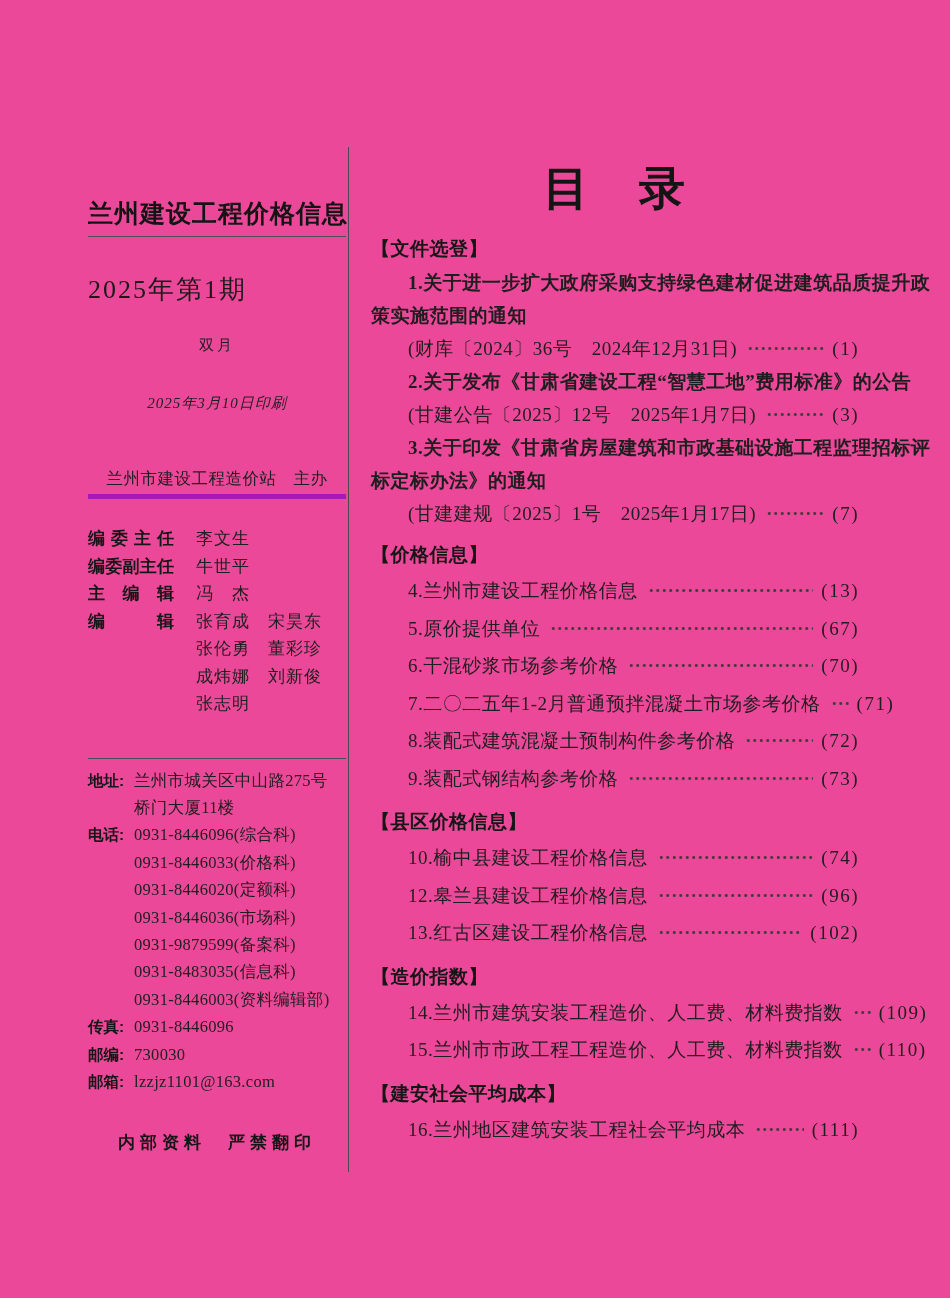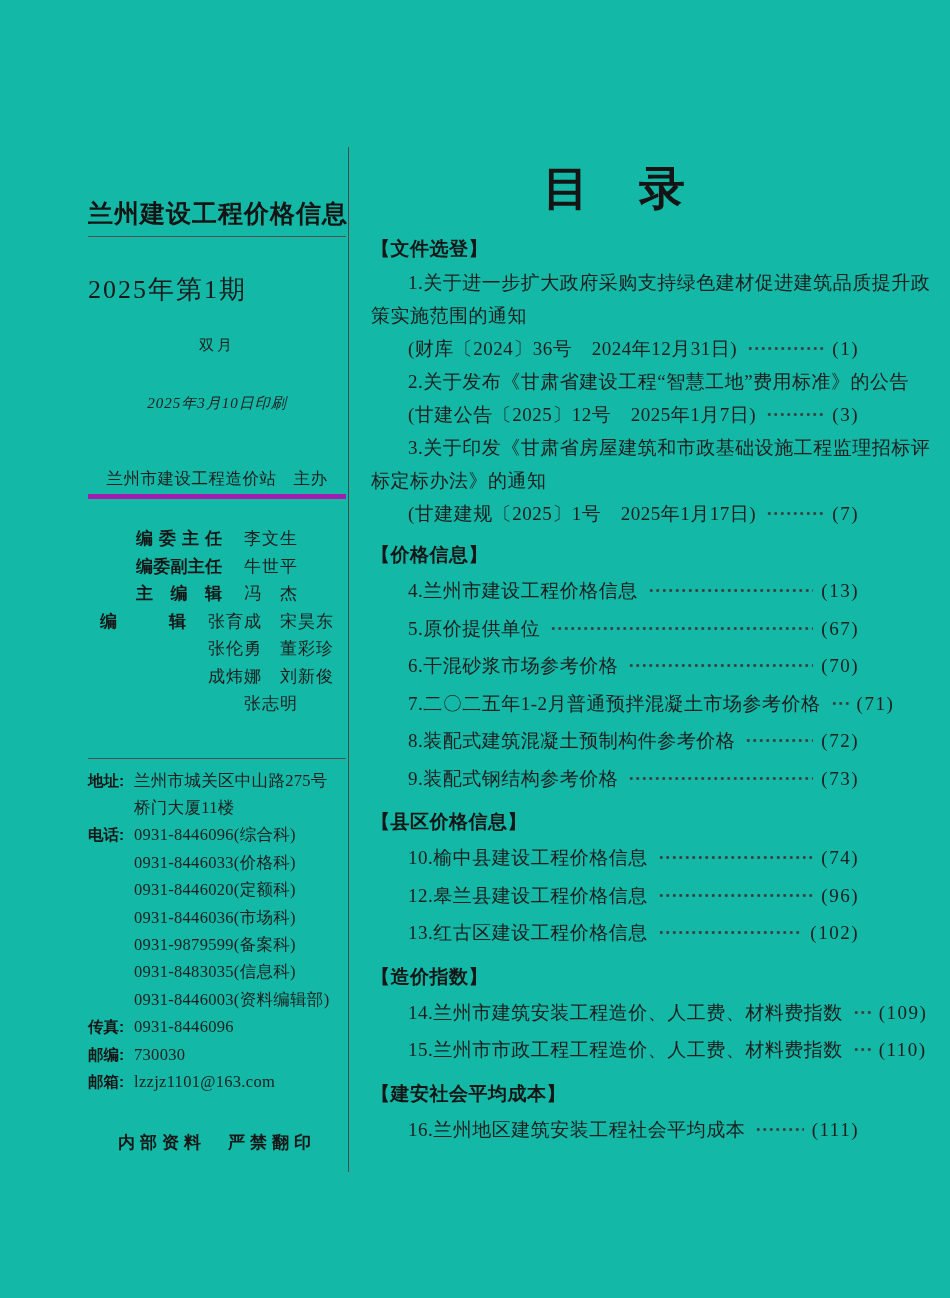--- a/index.html
+++ b/index.html
@@ -1,39 +1,39 @@
 <!DOCTYPE html>
 <html><head>
 <meta charset="utf-8">
 <style>
   * { margin:0; padding:0; box-sizing:border-box; }
   html,body { background:#e8e8e8; }
   .page {
-    position:relative; width:950px; height:1298px; background:#14b8a6;
+    position:relative; width:950px; height:1298px; background:#ec4899;
     margin:0 auto; color:#1e1e1e; overflow:hidden;
     font-family:"Liberation Serif","DejaVu Serif",serif;
   }
   
   .divider { position:absolute; left:348px; top:147px; width:1px; height:1025px; background:#4a4a4a; }
 
   
   .left-col { position:absolute; left:88px; top:196px; width:258px; }
   .m-title {
     font-family:"Liberation Sans","DejaVu Sans",sans-serif;
     font-weight:bold; font-size:25px; line-height:34px; text-align:center;
     letter-spacing:1px; white-space:nowrap; color:#141414;
   }
   .m-rule  { border-bottom:1px solid #4f4f4f; margin-top:6px; }
   .m-issue { margin-top:36px; font-size:26px; line-height:34px; text-align:left; letter-spacing:2px; color:#1a1a1a; }
   .m-freq  { margin-top:28px; font-size:15px; line-height:20px; text-align:center; letter-spacing:3px; }
   .m-print { margin-top:38px; font-size:15px; line-height:20px; text-align:center; letter-spacing:1px;font-style:italic; }
   .m-org   { margin-top:56px; font-size:16.5px; line-height:20px; text-align:center; letter-spacing:0.5px;
              padding-bottom:5px; border-bottom:5px solid #a21caf; }
   .ed-list { margin-top:26px; }
-  .ed-row  { display:flex; line-height:27.5px; font-size:17px;justify-content:center; }
+  .ed-row  { display:flex; line-height:27.5px; font-size:17px; }
   .ed-label{
     flex:0 0 auto; width:86px; margin-right:22px;
     font-family:"Liberation Sans","DejaVu Sans",sans-serif; font-weight:bold; color:#161616;
     text-align:justify; text-align-last:justify; white-space:nowrap;
   }
   .ed-names{ white-space:nowrap; letter-spacing:1px; }
   .m-rule2 { border-top:1px solid #4f4f4f; margin-top:40px; }
   .contact { margin-top:8px; }
   .ct-row  { display:flex; line-height:27.4px; font-size:16.5px; }
   .ct-label{
@@ -52,21 +52,21 @@
   .right-col { position:absolute; left:371px; top:158px; width:488px; }
   .toc-title {
     font-weight:bold; font-size:46px; line-height:62px; text-align:center;
     color:#141414; letter-spacing:2px;
   }
   .toc-header {
     font-family:"Liberation Sans","DejaVu Sans",sans-serif; font-weight:bold;
     font-size:19px; line-height:34px; margin-top:8px; color:#161616; letter-spacing:0.5px;
   }
   .toc-header.first { margin-top:12px; }
-  .toc-line  { font-size:19px; line-height:33px; letter-spacing:0.5px; white-space:nowrap; }
+  .toc-line  { font-size:19px; line-height:33px; letter-spacing:0.5px; white-space:nowrap;font-weight:bold; }
   .toc-entry { display:flex; align-items:center; font-size:19px; line-height:33px; }
   .toc-entry.tall { line-height:37.5px; }
   .ind { padding-left:37px; }
   .toc-text  { flex:0 0 auto; white-space:nowrap; letter-spacing:0.5px; }
   .leader {
     flex:1 1 auto; min-width:18px; height:19px; margin:0 8px 0 10px; align-self:center;
     background-image:radial-gradient(circle, #3c3c3c 1.2px, transparent 1.7px);
     background-size:6.5px 19px; background-position:left center; background-repeat:repeat-x;
   }
   .toc-page { flex:0 0 auto; white-space:nowrap; letter-spacing:1.5px; }

